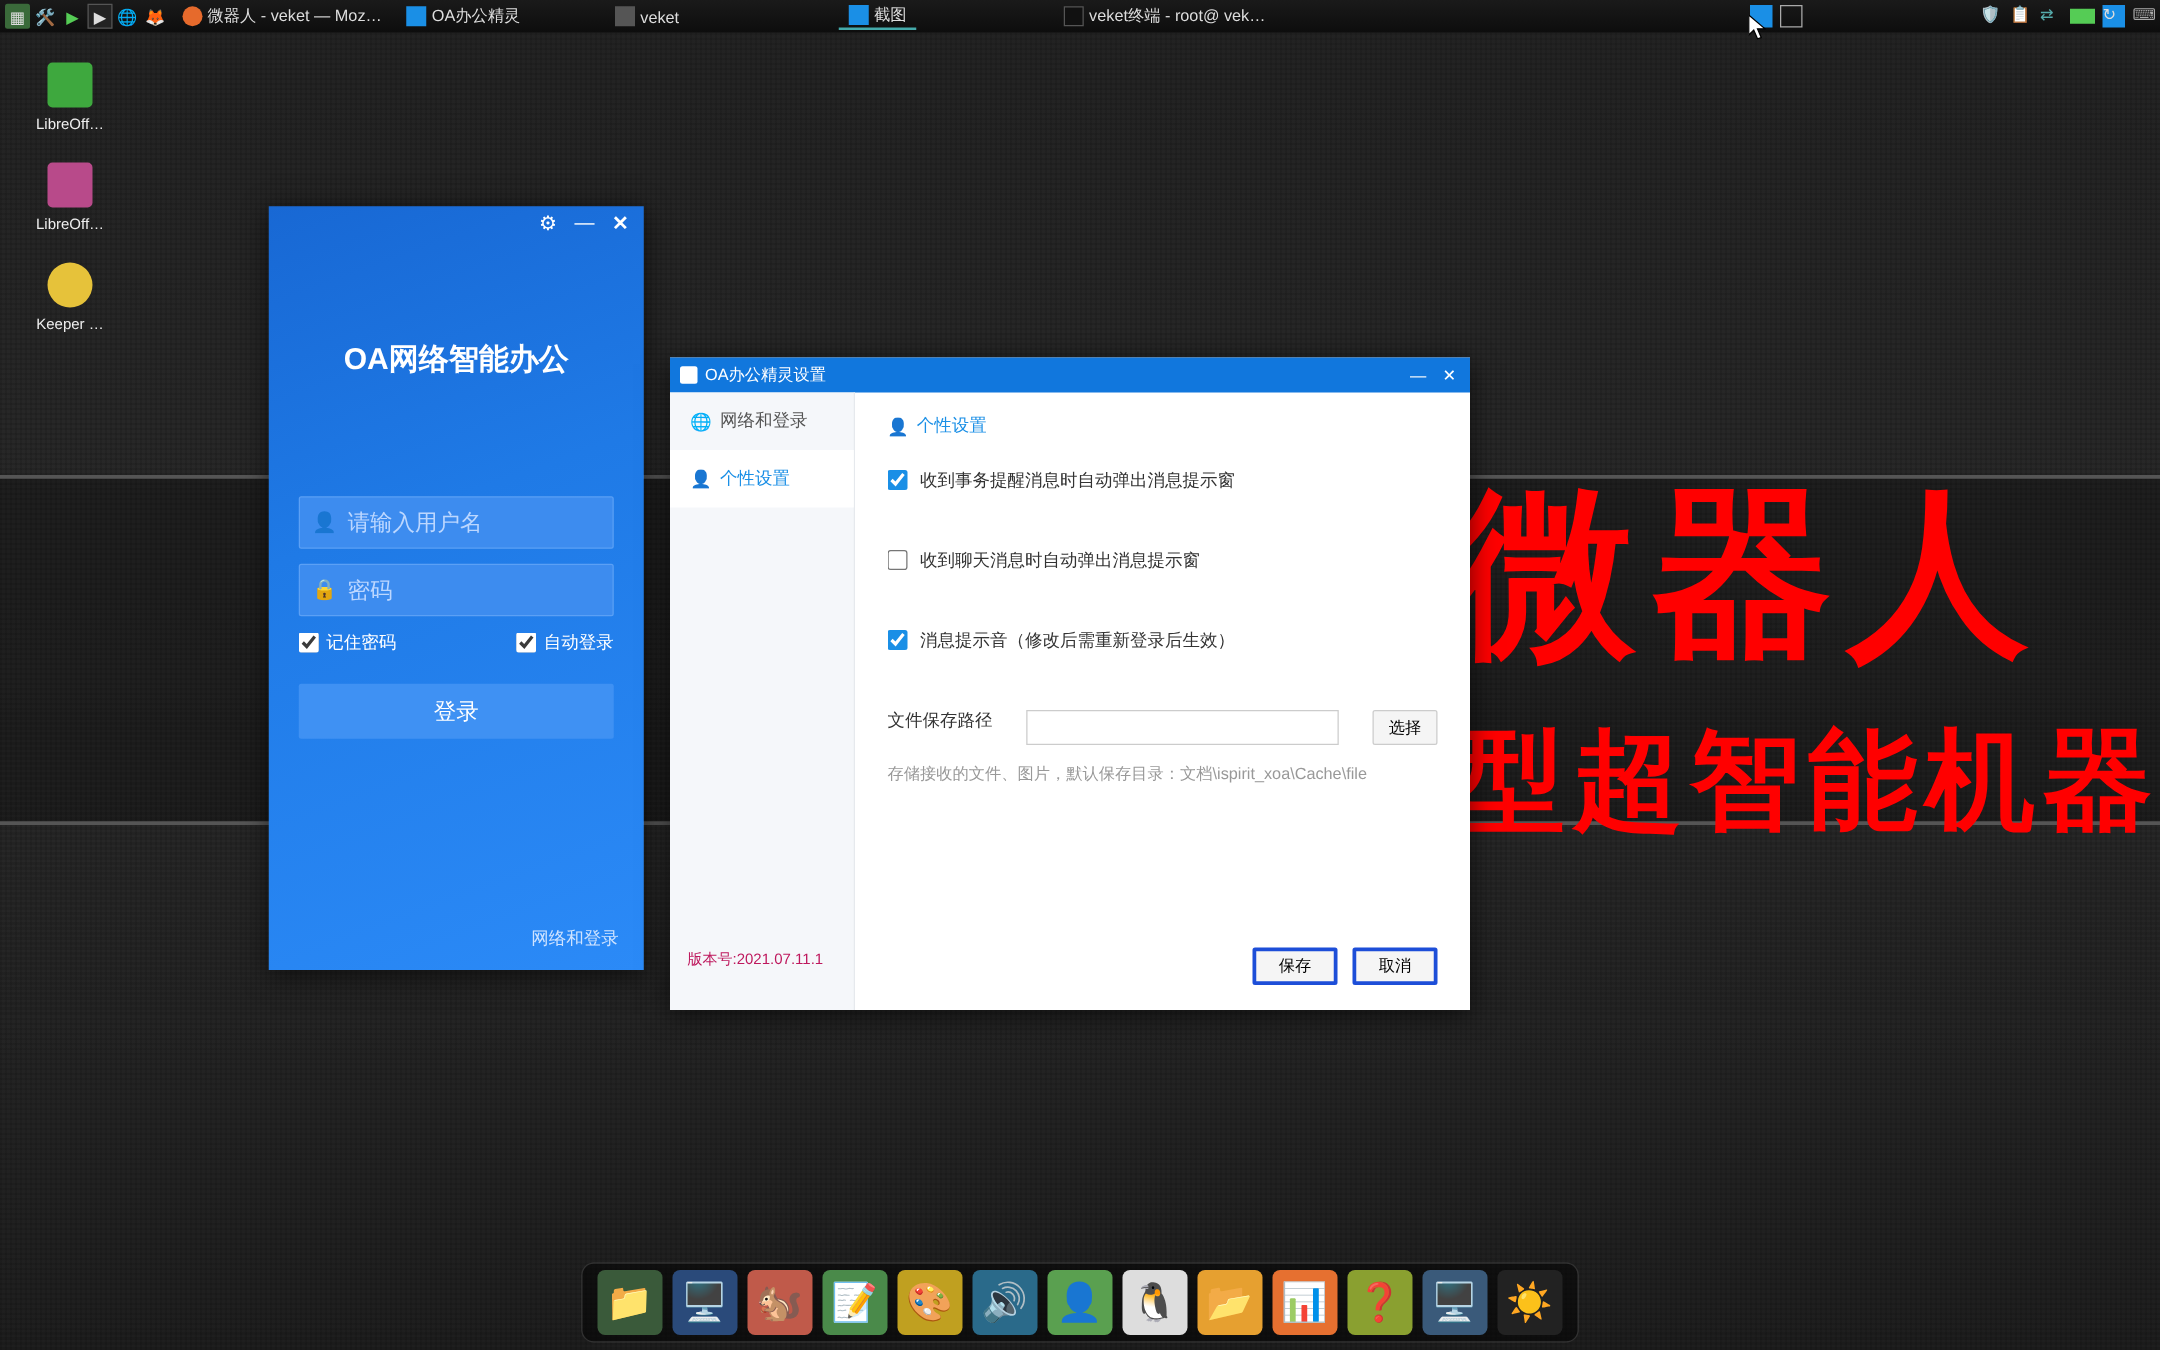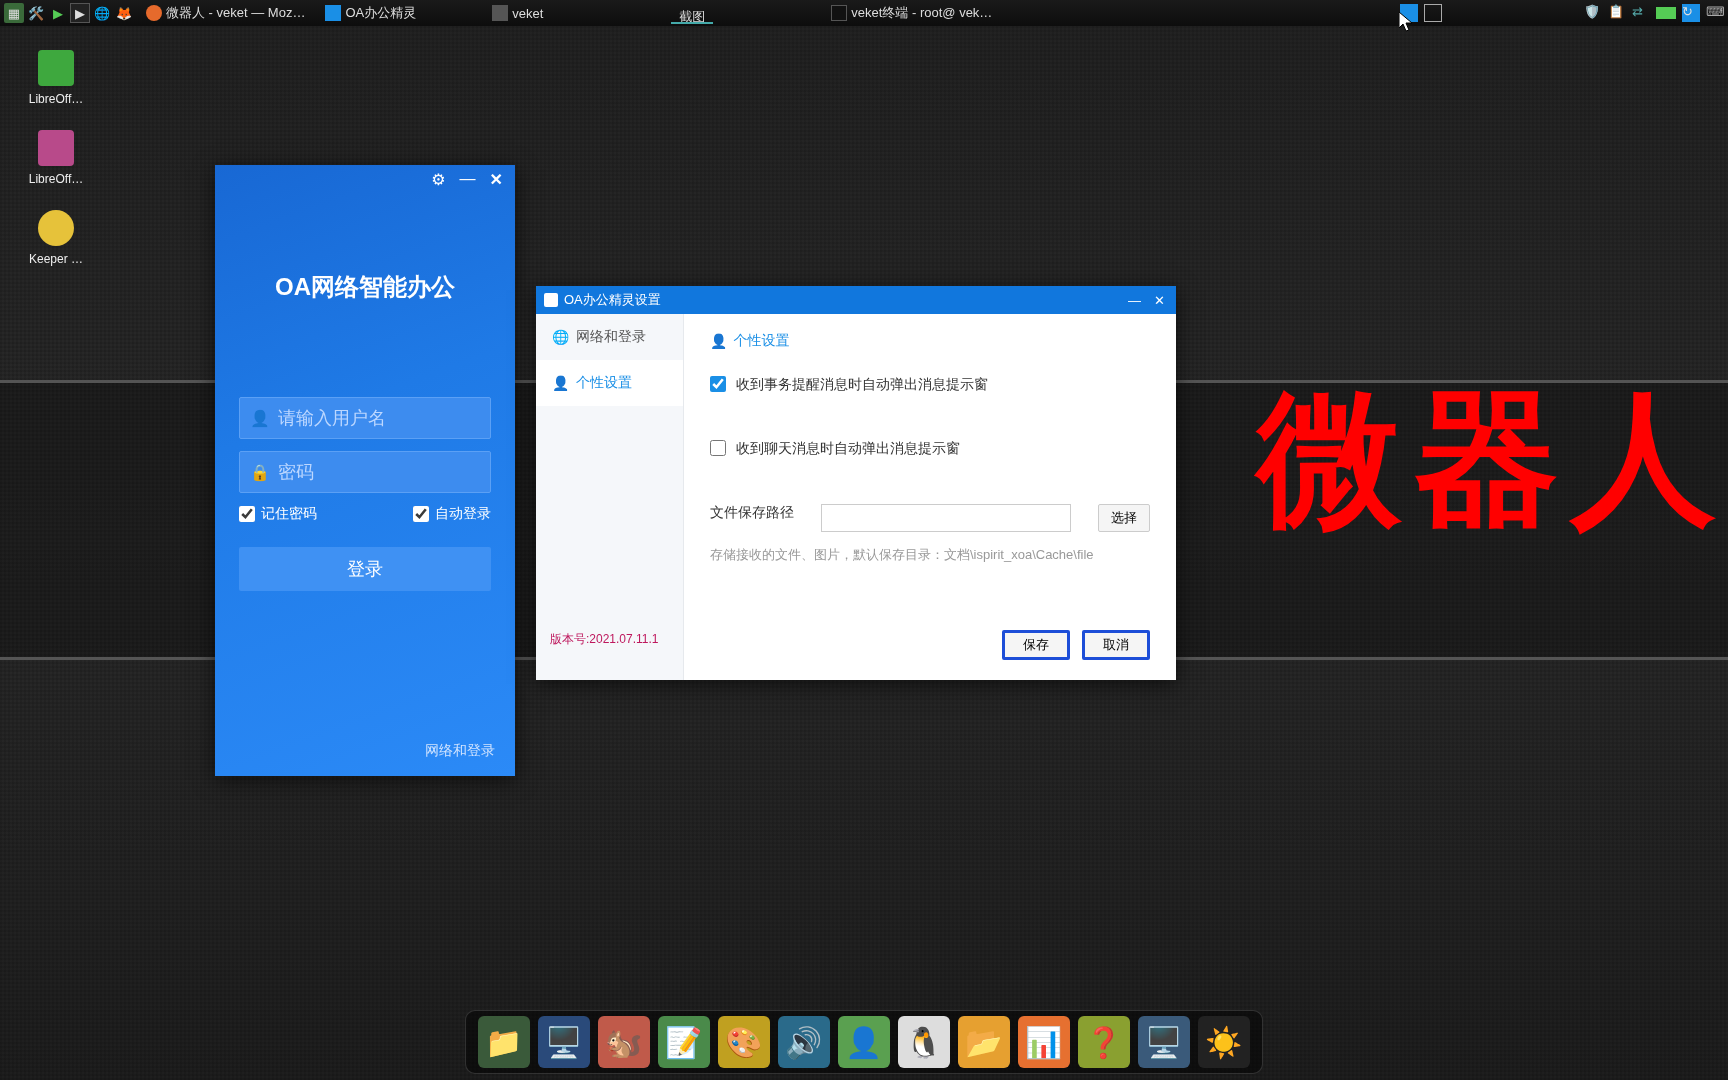--- a/index.html
+++ b/index.html
@@ -8,21 +8,21 @@
 
 .desktop-bg { position: absolute; inset: 0; background: linear-gradient(180deg, #222 0%, #2a2a2a 50%, #1e1e1e 100%); }
 .desktop-bg::before { content: ''; position: absolute; inset: 0; background-image: repeating-linear-gradient(0deg, rgba(0,0,0,.1) 0 2px, transparent 2px 4px), repeating-linear-gradient(90deg, rgba(0,0,0,.1) 0 2px, transparent 2px 4px); }
 .bg-stripe { position: absolute; left: 0; right: 0; top: 380px; height: 280px; background: rgba(0,0,0,.25); border-top: 3px solid #555; border-bottom: 3px solid #555; }
 
 
 .taskbar { position: absolute; top: 0; left: 0; right: 0; height: 26px; background: linear-gradient(#1a1a1a, #0d0d0d); display: flex; align-items: center; padding: 0 4px; font-size: 13px; color: #ddd; }
 .taskbar-left { display: flex; align-items: center; gap: 2px; }
 .taskbar-icon { width: 20px; height: 20px; display: inline-flex; align-items: center; justify-content: center; }
 .task-btn { display: flex; align-items: center; gap: 4px; padding: 2px 8px; margin-left: 4px; height: 22px; white-space: nowrap; max-width: 220px; overflow: hidden; }
-.task-btn.active { border-bottom: 2px solid #4aa; flex-direction: column; }
+.task-btn.active { border-bottom: 2px solid #4aa; }
 .task-btn .ico { width: 16px; height: 16px; display: inline-block; }
 .taskbar-right { margin-left: auto; display: flex; align-items: center; gap: 6px; }
 .tray-icon { width: 18px; height: 18px; }
 
 
 .desktop-icons { position: absolute; top: 50px; left: 14px; display: flex; flex-direction: column; gap: 24px; }
 .dicon { width: 84px; text-align: center; color: #eee; font-size: 12px; cursor: pointer; }
 .dicon .img { width: 36px; height: 36px; margin: 0 auto 6px; border-radius: 4px; }
 
 
@@ -39,21 +39,21 @@
 .input-row .ico { width: 20px; color: #cfe3ff; text-align: center; }
 .input-row input { flex: 1; background: transparent; border: none; color: #fff; font-size: 18px; margin-left: 8px; outline: none; }
 .input-row input::placeholder { color: #bcd7ff; }
 .chk-row { display: flex; justify-content: space-between; color: #fff; font-size: 14px; margin: 12px 0 24px; }
 .chk { display: flex; align-items: center; gap: 6px; }
 .chk input { width: 16px; height: 16px; accent-color: #fff; }
 .login-btn { width: 100%; height: 44px; background: #3f91f3; border: none; color: #fff; font-size: 18px; border-radius: 2px; cursor: pointer; }
 .login-foot { position: absolute; bottom: 16px; right: 20px; color: #cfe3ff; font-size: 14px; cursor: pointer; }
 
 
-.win-settings { position: absolute; left: 536px; top: 286px; width: 640px; height: 394px; background: #fff; box-shadow: 0 4px 20px rgba(0,0,0,.6); display: flex; flex-direction: column; }
+.win-settings { position: absolute; left: 536px; top: 286px; width: 640px; height: 522px; background: #fff; box-shadow: 0 4px 20px rgba(0,0,0,.6); display: flex; flex-direction: column; }
 .win-settings .titlebar2 { height: 28px; background: #1177dd; color: #fff; display: flex; align-items: center; padding: 0 8px; font-size: 13px; }
 .titlebar2 .tbtns { margin-left: auto; display: flex; gap: 12px; }
 .titlebar2 .tico { width: 14px; height: 14px; cursor: pointer; }
 .settings-body { flex: 1; display: flex; }
 .settings-nav { width: 148px; background: #f5f7fa; border-right: 1px solid #e6e9ed; }
 .nav-item { display: flex; align-items: center; gap: 8px; padding: 14px 16px; font-size: 14px; color: #555; cursor: pointer; }
 .nav-item.active { color: #1a8fe6; background: #fff; }
 .nav-item .ni { width: 16px; height: 16px; }
 .settings-main { flex: 1; padding: 18px 26px; position: relative; }
 .section-title { color: #1a8fe6; font-size: 14px; margin-bottom: 26px; display: flex; align-items: center; gap: 6px; }
@@ -75,20 +75,21 @@
 </style>
 </head>
 <body>
 
 <div class="desktop-bg">
   <div class="bg-stripe"></div>
 </div>
 
 <div class="bg-text">
   <div class="l1">微器人</div>
+  <div class="l2">型超智能机器</div>
 </div>
 
 <div class="taskbar">
   <div class="taskbar-left">
     <span class="taskbar-icon" style="background:#3a6a3a;border-radius:2px">▦</span>
     <span class="taskbar-icon">🛠️</span>
     <span class="taskbar-icon" style="color:#5c5">▶</span>
     <span class="taskbar-icon" style="background:#222;border:1px solid #555">▶</span>
     <span class="taskbar-icon">🌐</span>
     <span class="taskbar-icon" style="color:#e66a2c">🦊</span>
@@ -199,20 +200,24 @@
         <span>👤</span>
         <span>个性设置</span>
       </div>
       <div class="opt-row">
         <input type="checkbox" checked="" style="">
         <span>收到事务提醒消息时自动弹出消息提示窗</span>
       </div>
       <div class="opt-row">
         <input type="checkbox" style="">
         <span>收到聊天消息时自动弹出消息提示窗</span>
+      </div>
+      <div class="opt-row">
+        <input type="checkbox" checked="" style="">
+        <span>消息提示音（修改后需重新登录后生效）</span>
       </div>
       <div class="path-row">
         <span>文件保存路径</span>
         <input type="text" value="" style="">
         <button class="btn-small">选择</button>
       </div>
       <div class="path-hint">存储接收的文件、图片，默认保存目录：文档\ispirit_xoa\Cache\file</div>
       <div class="settings-foot">
         <button>保存</button>
         <button>取消</button>

